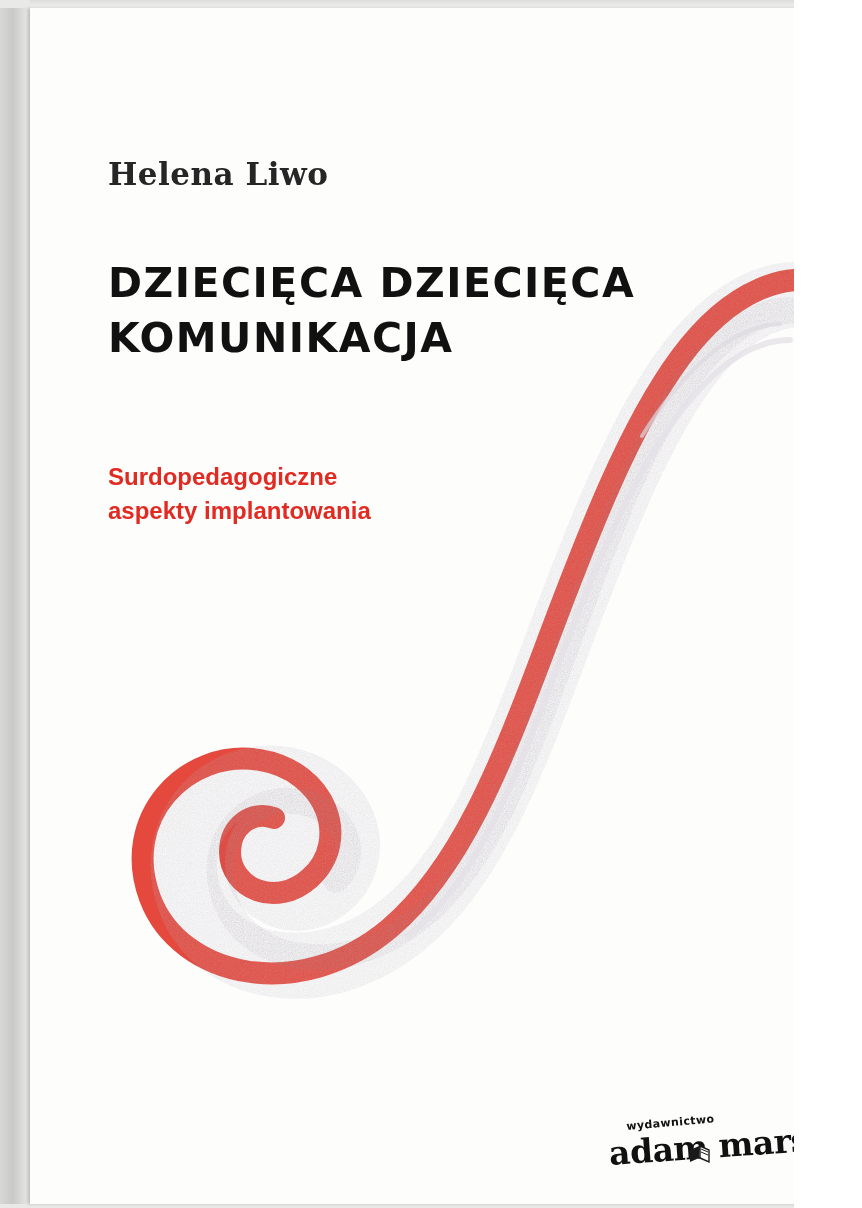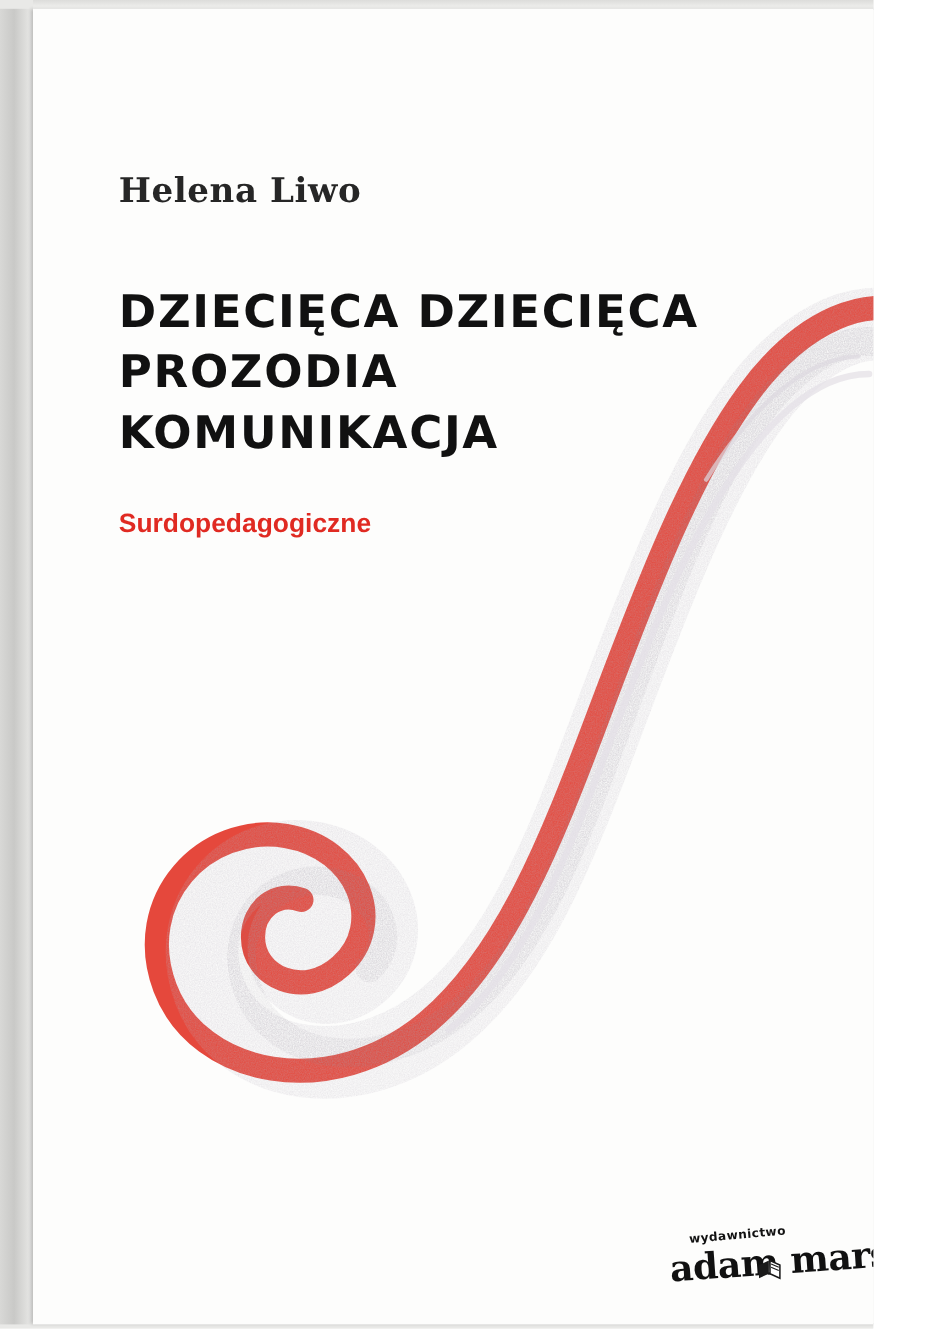--- a/index.html
+++ b/index.html
@@ -198,26 +198,26 @@
       <path d="M 700 92 C 650 92, 604 138, 566 200
                C 520 274, 486 370, 448 470
                C 410 570, 372 646, 318 688" fill="none" stroke="#e4e0e7" stroke-width="6" stroke-linecap="round" opacity="0.75"></path>
       <path d="M 690 76 C 640 78, 592 124, 552 188" fill="none" stroke="#ddd9e0" stroke-width="4" stroke-linecap="round" opacity="0.7"></path>
     </svg>
 
     <div class="author">Helena Liwo</div>
 
     <div class="title-block">
       <div class="title-line">DZIECIĘCA DZIECIĘCA</div>
-      <div class="title-line">PROZODIA</div>
       <div class="title-line">KOMUNIKACJA</div>
     </div>
 
     <div class="subtitle-block">
       <div class="subtitle-line">Surdopedagogiczne</div>
+      <div class="subtitle-line">aspekty implantowania</div>
     </div>
 
     <div class="publisher">
       <div class="pub-small">wydawnictwo</div>
       <div class="pub-big">adam marszałek</div>
       <svg class="pub-mark" width="26" height="26" viewBox="0 0 26 26" aria-hidden="true">
         <path d="M3 20 L12 16 L12 4 L3 8 Z" fill="#1a1a1a"></path>
         <path d="M13 16 L22 20 L22 8 L13 4 Z" fill="#ffffff" stroke="#1a1a1a" stroke-width="1.4"></path>
         <path d="M14 7 L21 10" stroke="#1a1a1a" stroke-width="1"></path>
         <path d="M14 10 L21 13" stroke="#1a1a1a" stroke-width="1"></path>

